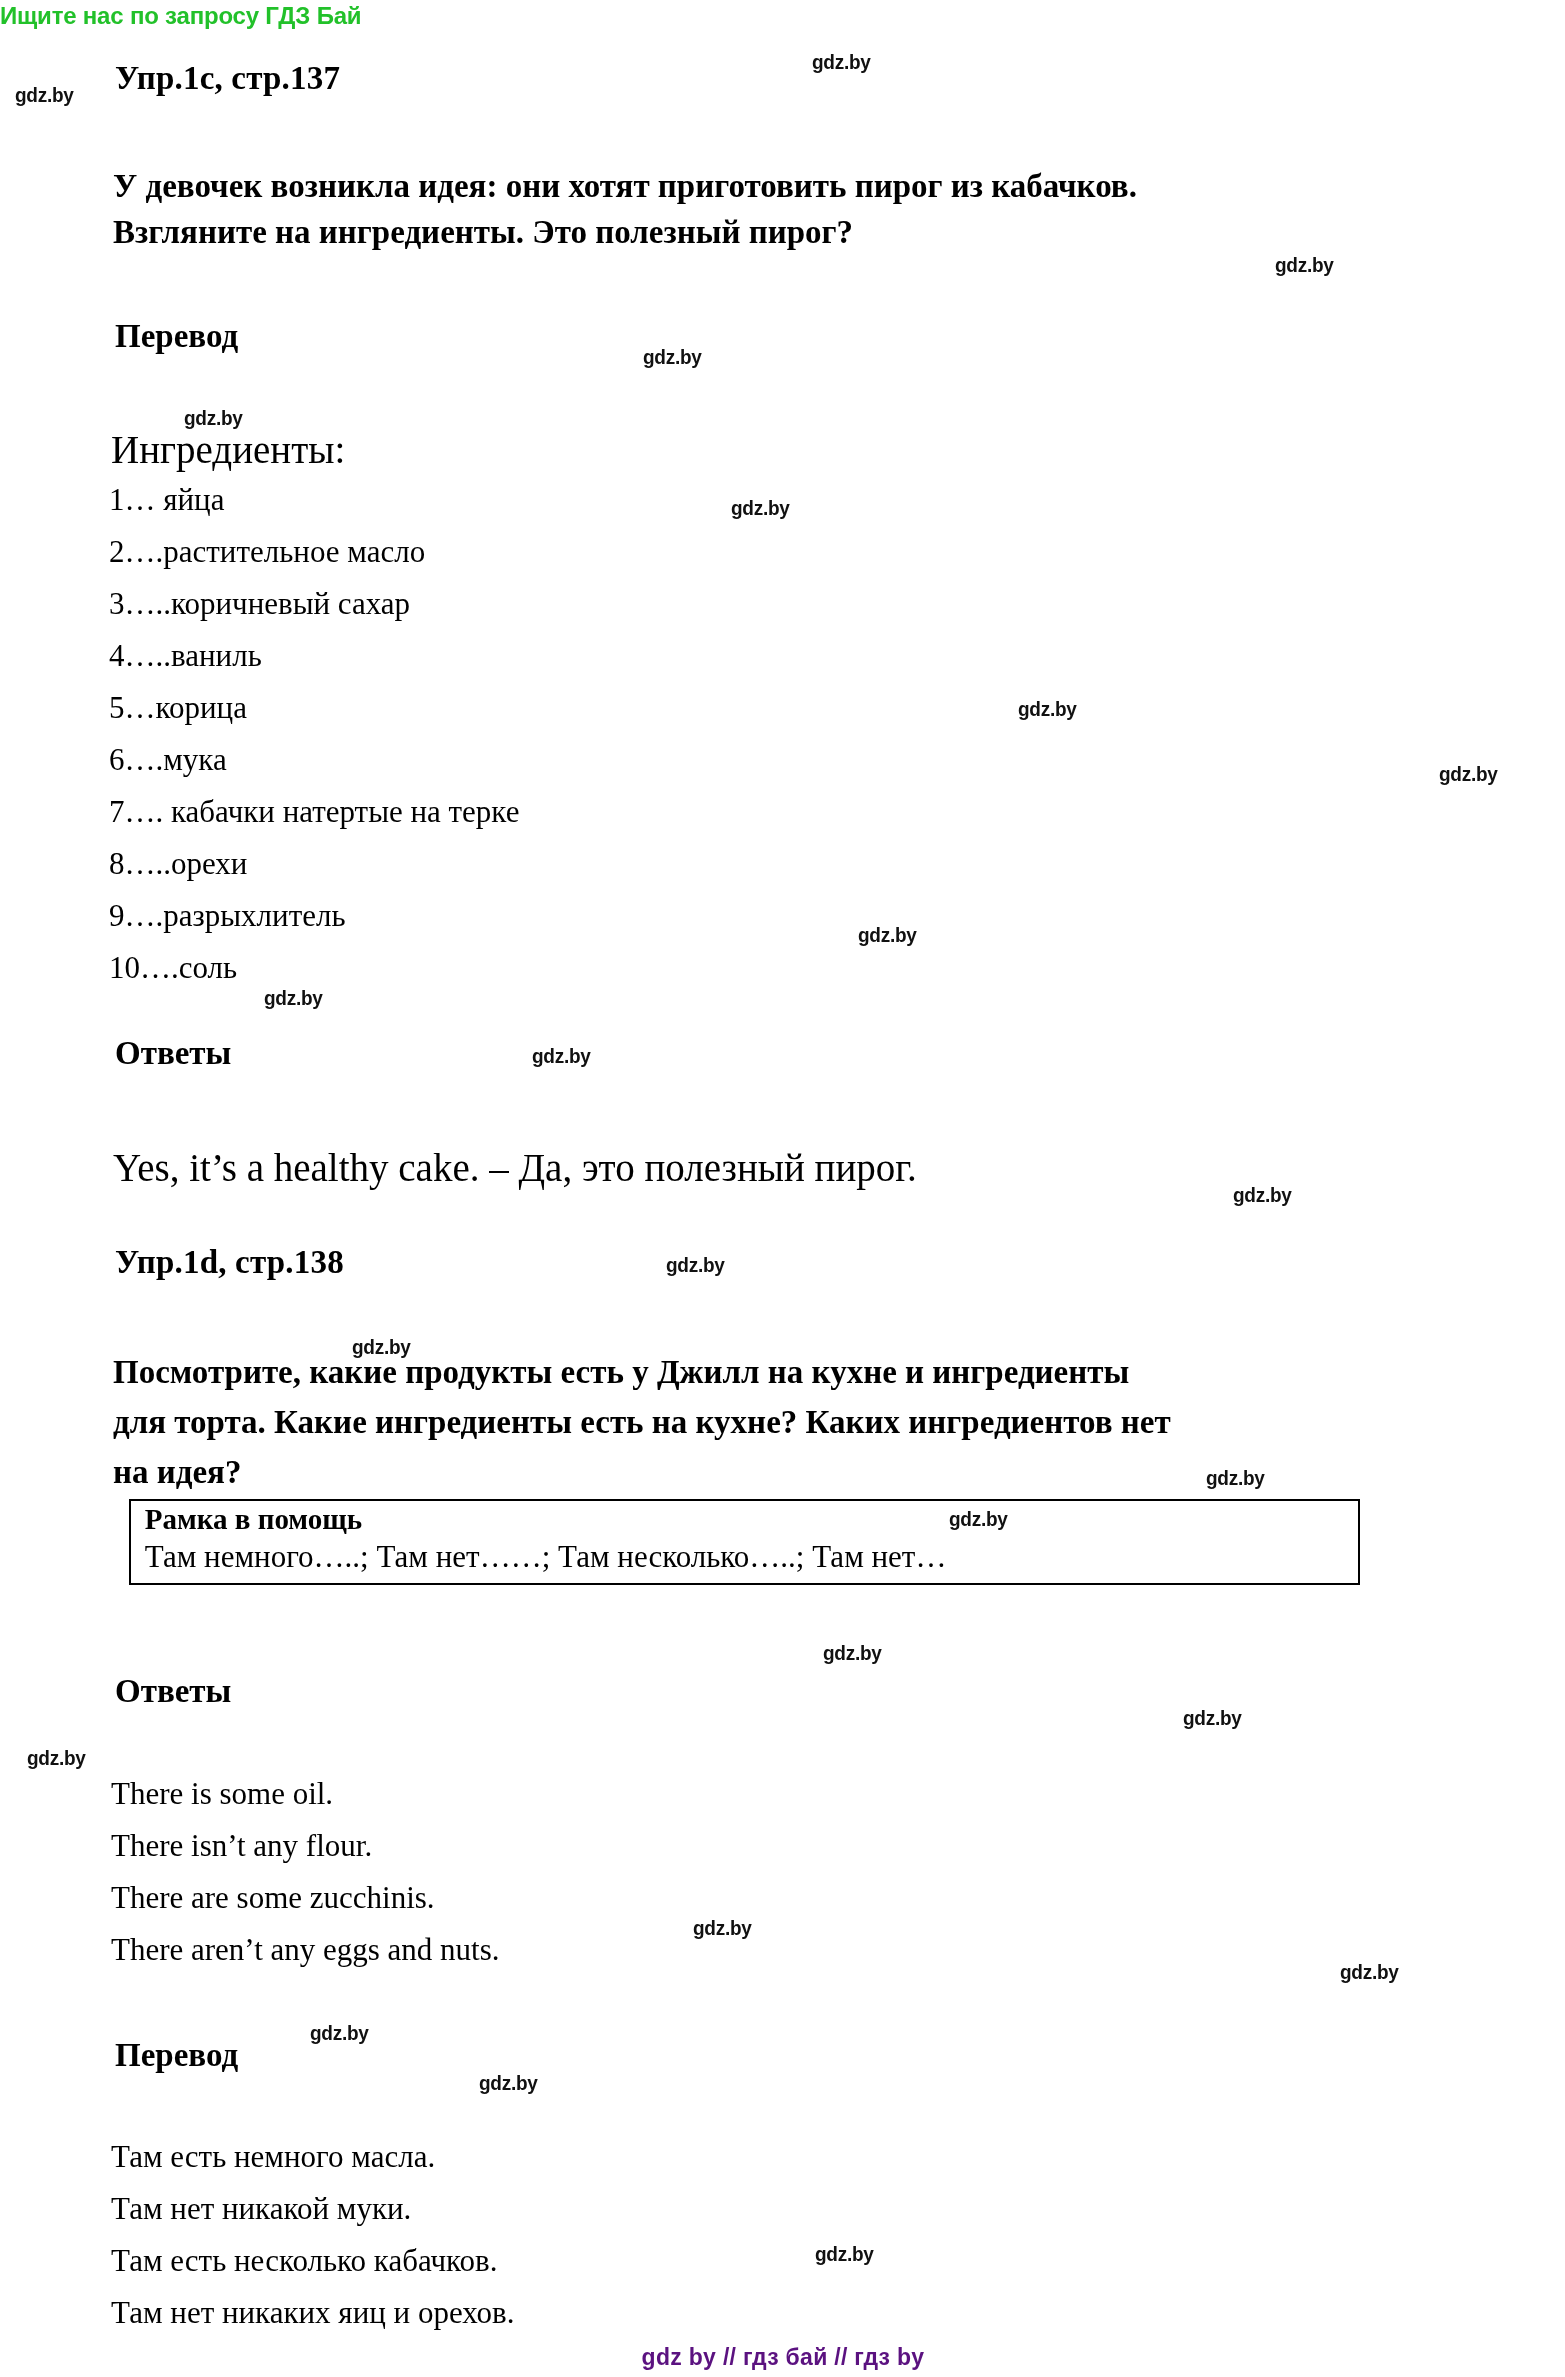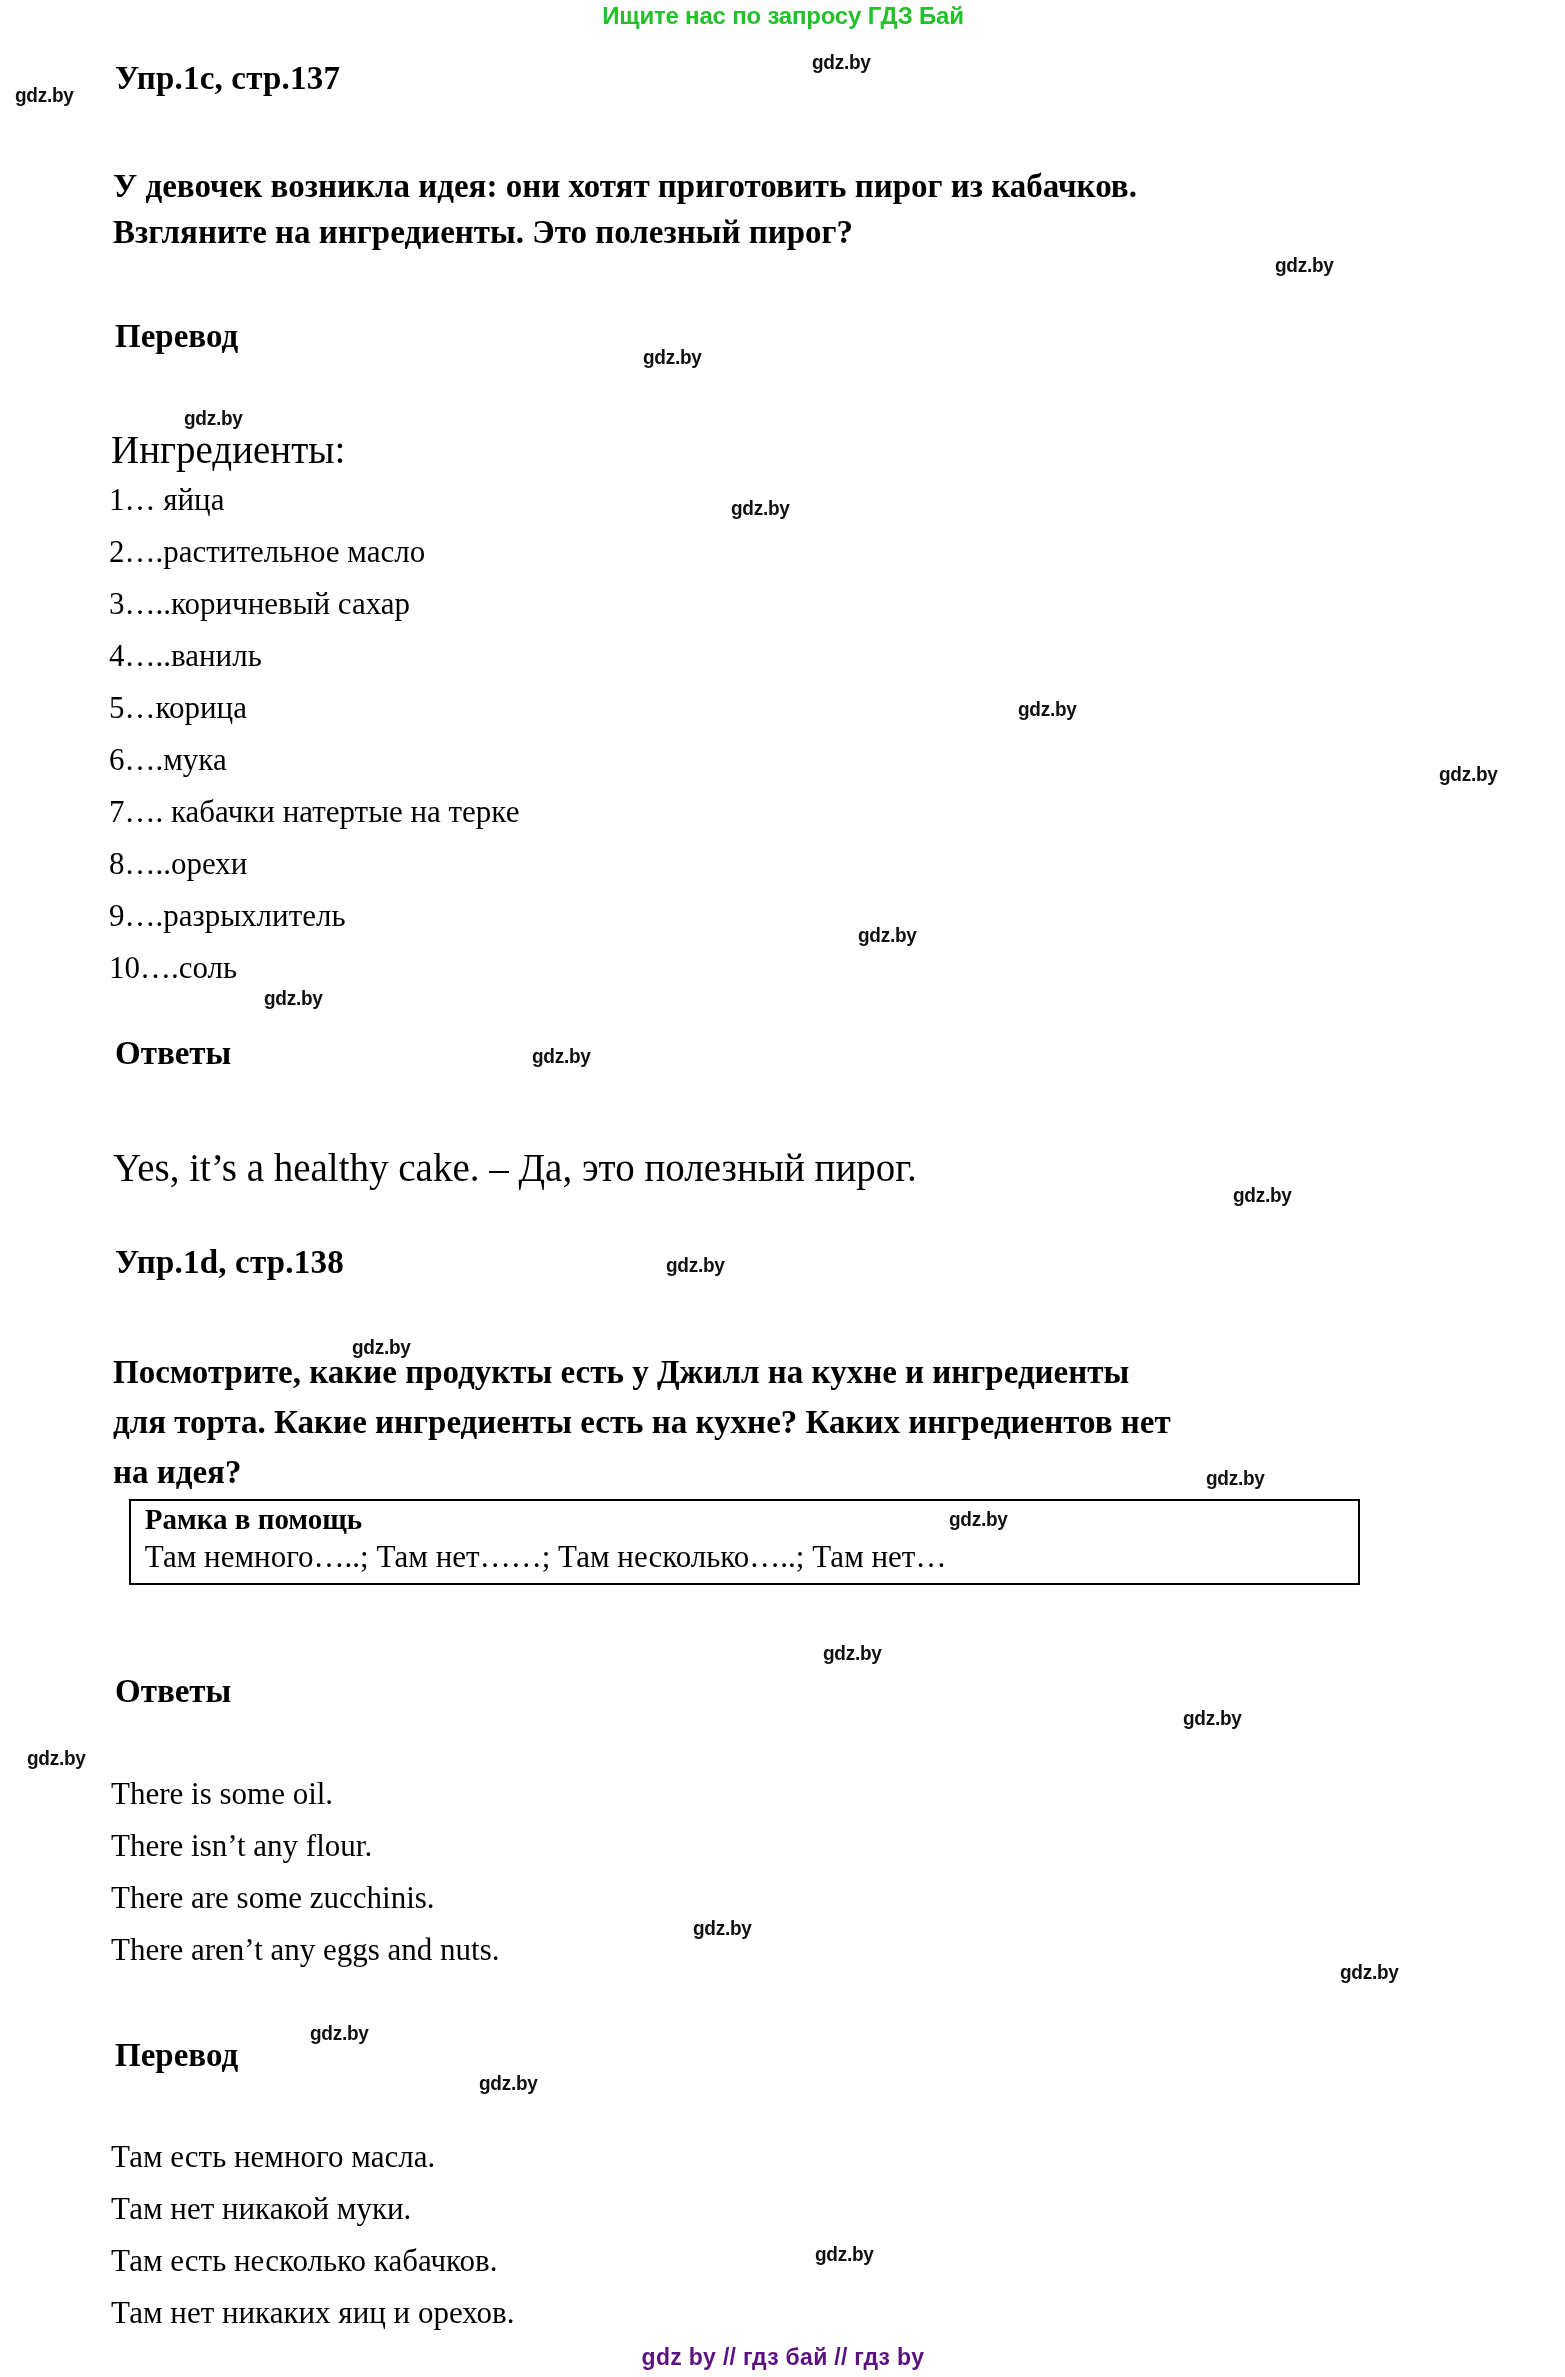--- a/index.html
+++ b/index.html
@@ -33,21 +33,21 @@
     transform-origin: left top;
     pointer-events: none;
   }
 
   
   .promo {
     position: absolute;
     top: 1.5px;
     left: 0;
     width: 1566px;
-    text-align: center;
+    text-align: left;
     font-family: "Liberation Sans", "DejaVu Sans", sans-serif;
     font-size: 24px;
     font-weight: 700;
     color: #22c12a;
     letter-spacing: -0.2px;
   }
 
   
   .footer-promo {
     position: absolute;

